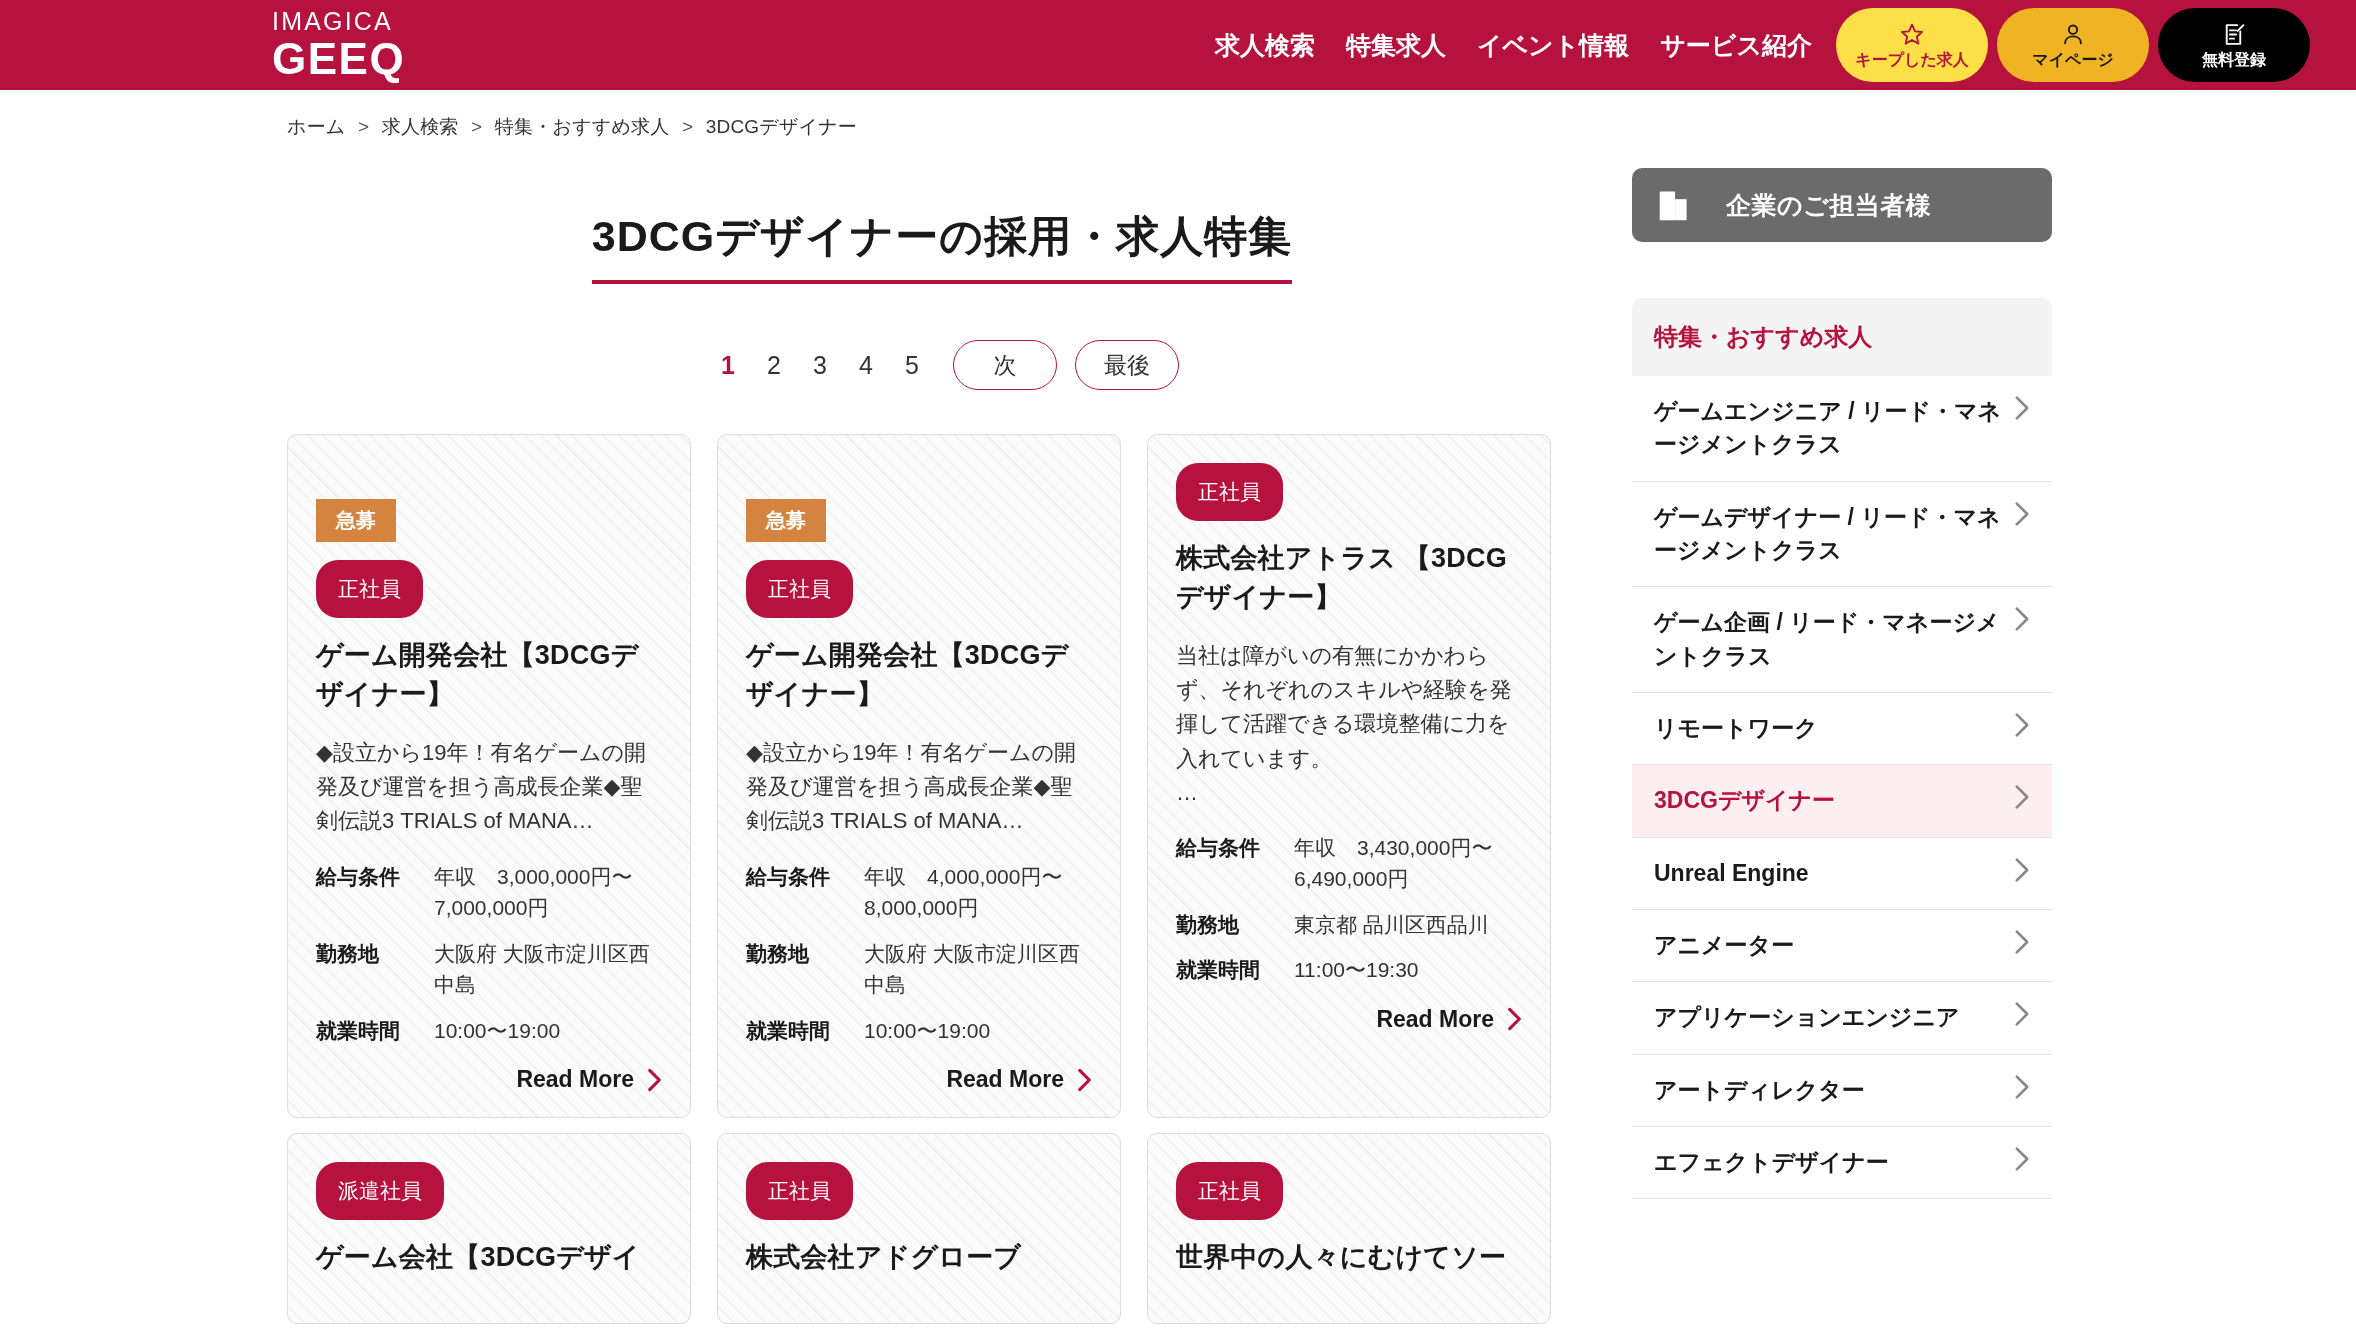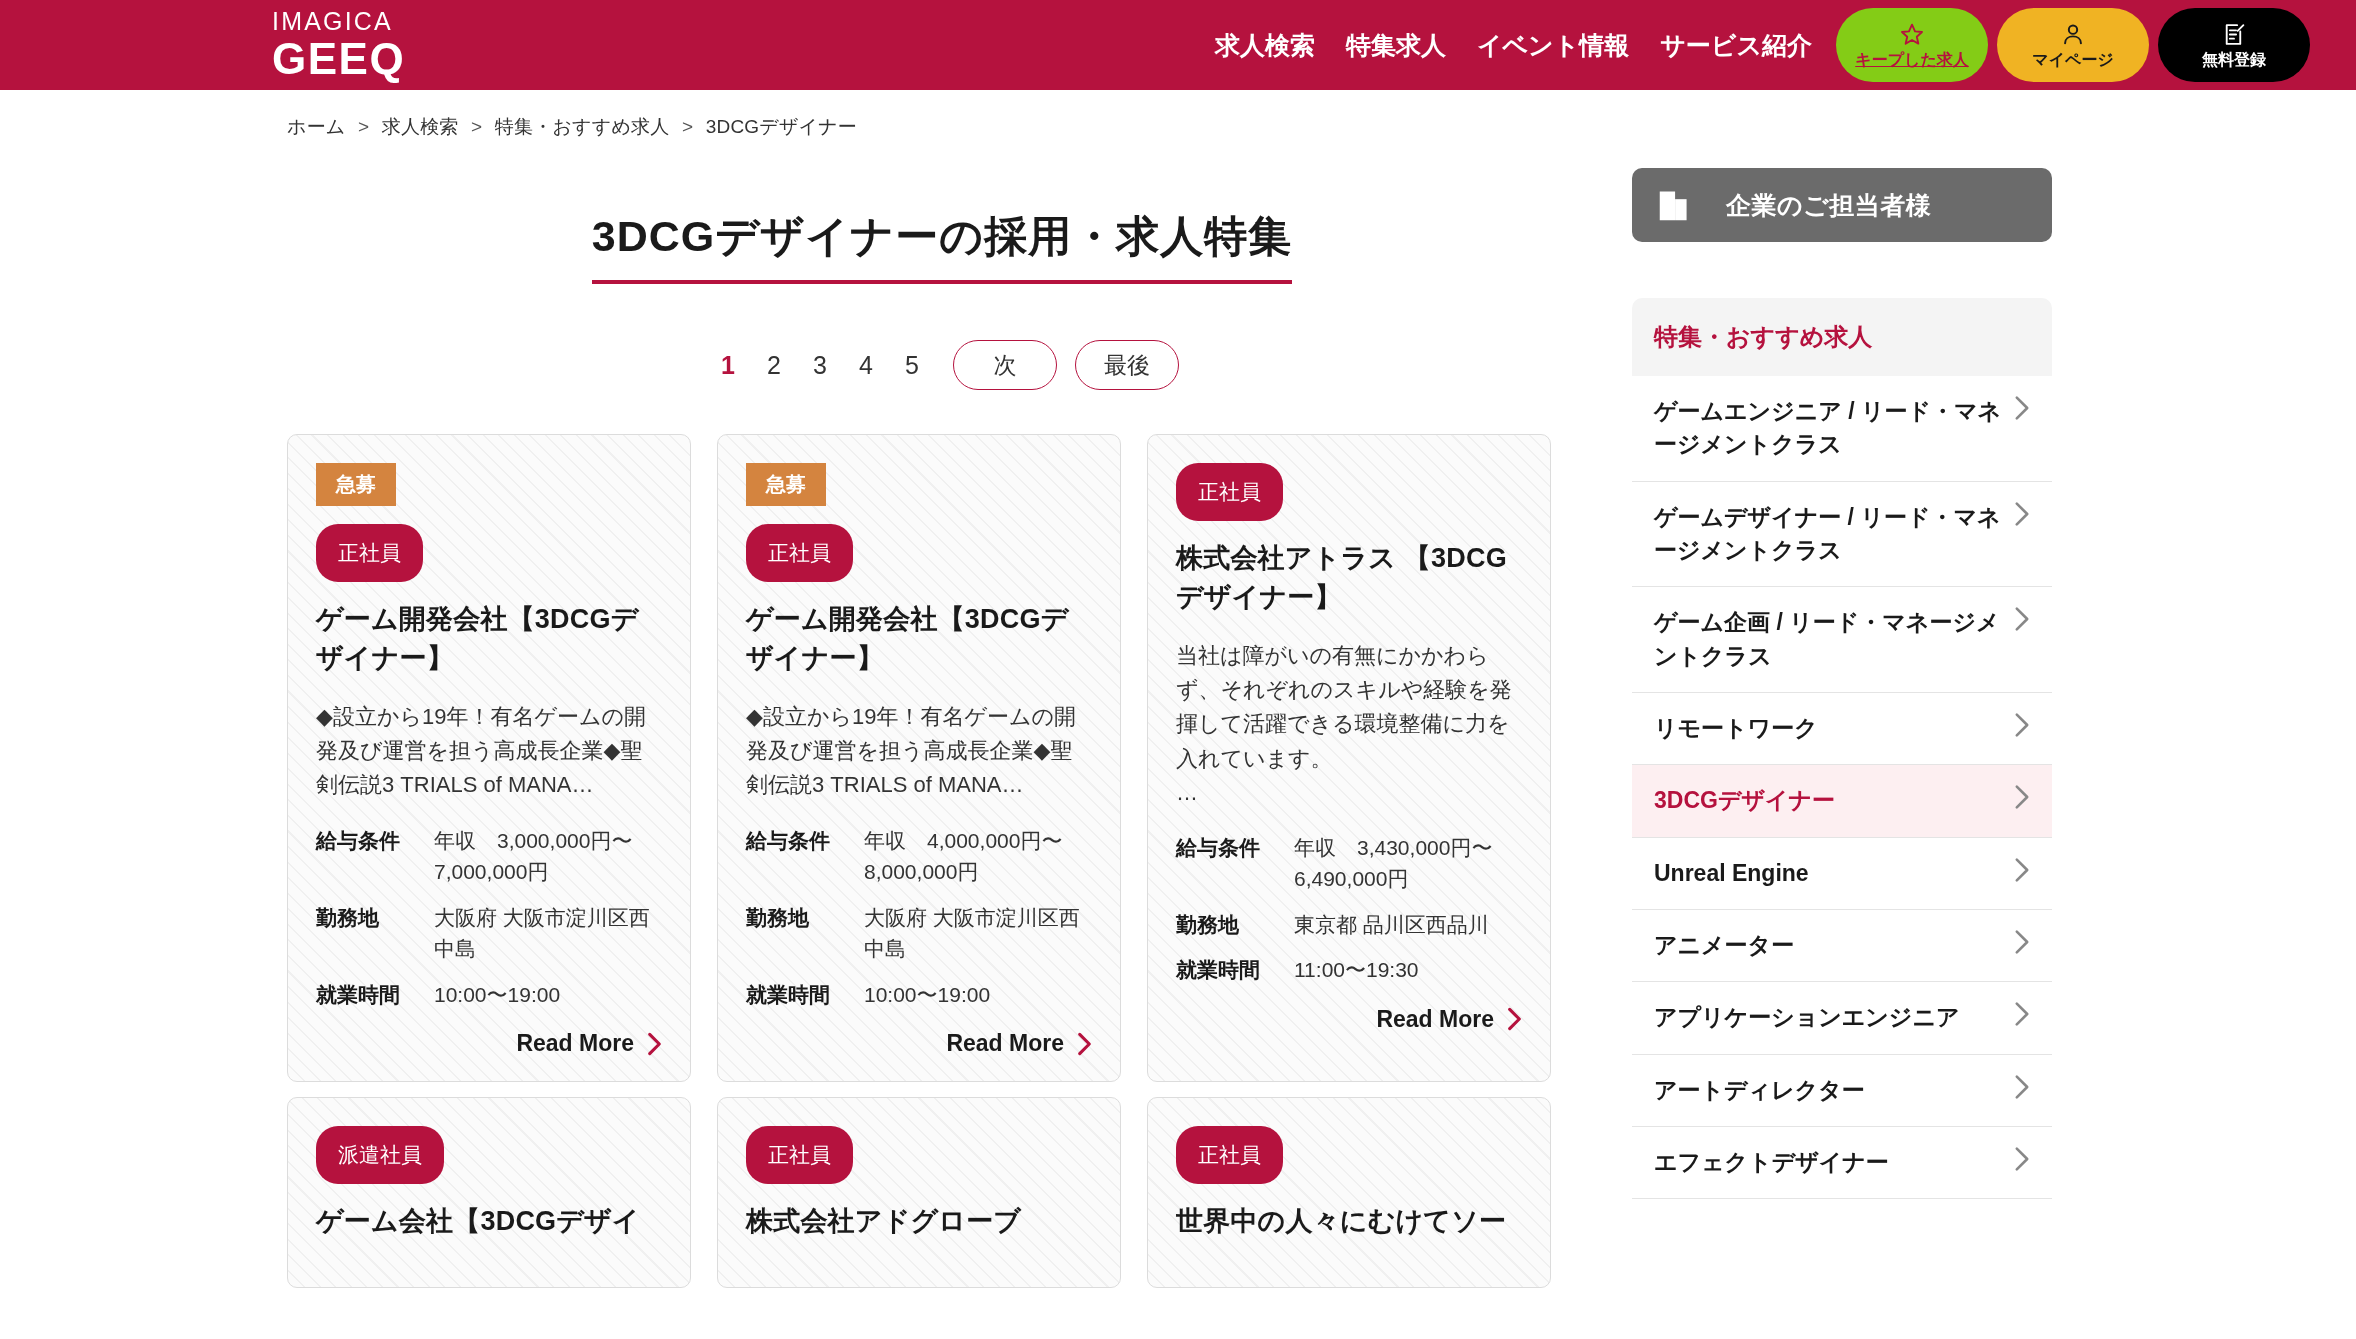--- a/index.html
+++ b/index.html
@@ -67,21 +67,21 @@
     border-radius: 38px;
     display: flex;
     flex-direction: column;
     align-items: center;
     justify-content: center;
     cursor: pointer;
     gap: 2px;
   }
   .hbtn .hicon { line-height: 1; display:block; }
   .hbtn .hlabel { font-size: 16px; font-weight: 700; line-height: 1; white-space: nowrap; }
-  .hbtn-keep { background: #84cc16; color: #b5123e; text-decoration: underline; }
+  .hbtn-keep { background: #fde047; color: #b5123e; }
   .hbtn-mypage { background: #f0b323; color: #1a1a1a; }
   .hbtn-register { background: #000000; color: #ffffff; }
 
   
   .breadcrumb {
     padding: 24px 1px 0 287px;
     font-size: 19px;
     color: #333333;
     letter-spacing: 0.2px;
   }
@@ -170,20 +170,21 @@
     overflow: hidden;
   }
   .badge-urgent {
     display: inline-block;
     background: #d4843f;
     color: #ffffff;
     font-size: 20px;
     font-weight: 700;
     padding: 8px 20px;
     margin-bottom: 18px;
+    margin-top: 36px;
   }
   .badge-type {
     display: inline-block;
     background: #b5123e;
     color: #ffffff;
     font-size: 21px;
     font-weight: 400;
     padding: 15px 22px;
     border-radius: 22px;
     margin-bottom: 18px;

